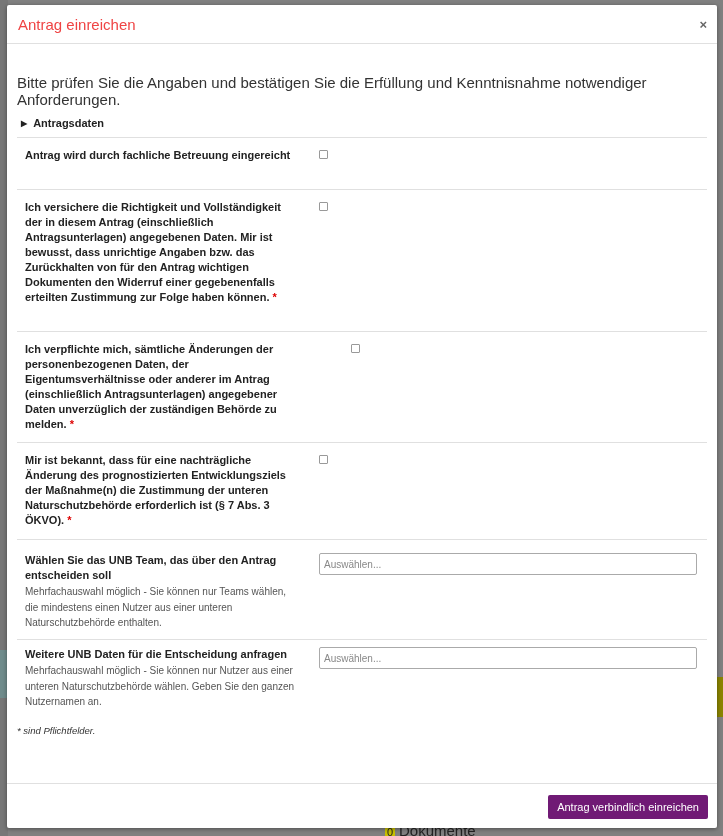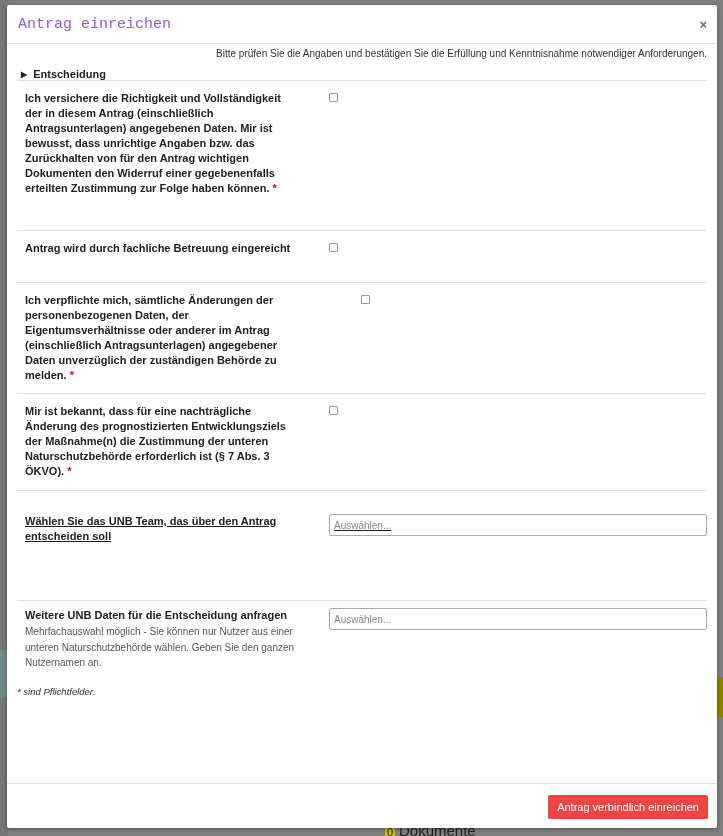--- a/index.html
+++ b/index.html
@@ -19,52 +19,52 @@
     .modal {
       position:absolute; left:7px; top:5px; width:710px; height:823px;
       background:#fff; border-radius:2px;
       box-shadow:0 1px 4px rgba(0,0,0,0.4);
     }
     .modal-header {
       height:38px; border-bottom:1px solid #e0e0e0;
       display:flex; align-items:center; justify-content:space-between;
       padding:0 10px 0 11px;
     }
-    .modal-title { font-size:15px; color:#8b5cf6;font-family:Liberation Mono, monospace; }
+    .modal-title { font-size:15px; color:#ef4444; }
     .close-btn { font-size:13px; color:#666; cursor:pointer; font-weight:bold; }
 
     .modal-body { padding:0 10px 0 10px; }
-    .intro { font-size:10px; color:#333; margin-top:4px;text-align:right; }
+    .intro { font-size:15px; color:#333; margin-top:30px; }
     .collapse-toggle { margin-top:9px; font-size:11px; font-weight:bold; color:#222; display:flex; align-items:center; gap:6px; padding-left:4px; cursor:pointer; }
     .tri { font-size:8px; }
 
     .row {
       border-top:1px solid #e0e0e0;
       margin-left:0; margin-right:0;
       display:flex; position:relative;
       padding:10px 0 0 8px;
     }
     .row-label { width:270px; font-size:11px; font-weight:bold; line-height:15px; color:#222; }
     .req { color:#d00; }
-    .row-control { margin-left:34px;text-align:center; }
+    .row-control { margin-left:24px;text-align:center; }
     .cb { width:7px; height:7px; border:1px solid #999; border-radius:1px; margin-top:2px; cursor:pointer; }
     .hint { font-weight:normal; font-size:10px; color:#555; line-height:15.5px; margin-top:1px; }
     .select-input {
       width:378px; height:22px; border:1px solid #aaa; border-radius:2px;
       font-size:10px; color:#888; padding:0 4px; box-sizing:border-box;
       display:flex; align-items:center; font-family:"Liberation Sans", sans-serif;
     }
     .footnote { font-size:9.5px; color:#333; margin-top:12px;font-style:italic; }
     .modal-footer {
       position:absolute; left:0; right:0; bottom:0; height:44px;
       border-top:1px solid #e0e0e0;
     }
     .submit-btn {
       position:absolute; right:9px; top:11px;
-      background:#ef4444; color:#fff; font-size:11px;
+      background:#701a75; color:#fff; font-size:11px;
       border-radius:2px; padding:6px 9px; cursor:pointer;
     }
   </style>
 </head>
 <body>
 
 <div class="bg-page"></div>
 <div class="bg-strip-left"></div>
 <div class="bg-teal"></div>
 <div class="bg-yellow"></div>
@@ -74,55 +74,56 @@
 <div class="modal">
   <div class="modal-header">
     <span class="modal-title">Antrag einreichen</span>
     <span class="close-btn">×</span>
   </div>
 
   <div class="modal-body">
     <div class="intro">Bitte prüfen Sie die Angaben und bestätigen Sie die Erfüllung und Kenntnisnahme notwendiger Anforderungen.</div>
     <div class="collapse-toggle">
       <span class="tri">▶</span>
-      <span>Entscheidung</span>
+      <span>Antragsdaten</span>
     </div>
 
-    <div class="row" style="height:131px;">
-      <div class="row-label"><span>Ich versichere die Richtigkeit und Vollständigkeit der in diesem Antrag (einschließlich Antragsunterlagen) angegebenen Daten. Mir ist bewusst, dass unrichtige Angaben bzw. das Zurückhalten von für den Antrag wichtigen Dokumenten den Widerruf einer gegebenenfalls erteilten Zustimmung zur Folge haben können.</span> <span class="req">*</span></div>
+    <div class="row" style="margin-top:8px; height:41px;">
+      <div class="row-label"><span>Antrag wird durch fachliche Betreuung eingereicht</span></div>
       <div class="row-control">
           <div class="cb"></div>
         </div>
     </div>
 
-    <div class="row" style="margin-top:8px; height:41px;">
-      <div class="row-label"><span>Antrag wird durch fachliche Betreuung eingereicht</span></div>
+    <div class="row" style="height:131px;">
+      <div class="row-label"><span>Ich versichere die Richtigkeit und Vollständigkeit der in diesem Antrag (einschließlich Antragsunterlagen) angegebenen Daten. Mir ist bewusst, dass unrichtige Angaben bzw. das Zurückhalten von für den Antrag wichtigen Dokumenten den Widerruf einer gegebenenfalls erteilten Zustimmung zur Folge haben können.</span> <span class="req">*</span></div>
       <div class="row-control">
           <div class="cb"></div>
         </div>
     </div>
 
     <div class="row" style="height:100px;gap:32px;">
       <div class="row-label"><span>Ich verpflichte mich, sämtliche Änderungen der personenbezogenen Daten, der Eigentumsverhältnisse oder anderer im Antrag (einschließlich Antragsunterlagen) angegebener Daten unverzüglich der zuständigen Behörde zu melden.</span> <span class="req">*</span></div>
       <div class="row-control">
           <div class="cb"></div>
         </div>
     </div>
 
     <div class="row" style="height:86px;">
       <div class="row-label"><span>Mir ist bekannt, dass für eine nachträgliche Änderung des prognostizierten Entwicklungsziels der Maßnahme(n) die Zustimmung der unteren Naturschutzbehörde erforderlich ist (§ 7 Abs. 3 ÖKVO).</span> <span class="req">*</span></div>
       <div class="row-control">
           <div class="cb"></div>
         </div>
     </div>
 
 
-    <div class="row" style="height:86px; padding-top:23px;text-decoration:underline;">
+    <div class="row" style="height:86px; padding-top:13px;">
       <div class="row-label">
         <div>Wählen Sie das UNB Team, das über den Antrag entscheiden soll</div>
+        <div class="hint">Mehrfachauswahl möglich - Sie können nur Teams wählen, die mindestens einen Nutzer aus einer unteren Naturschutzbehörde enthalten.</div>
       </div>
       <div class="row-control">
         <div class="select-input">Auswählen...</div>
       </div>
     </div>
 
     <div class="row" style="height:66px; padding-top:7px;">
       <div class="row-label">
         <div>Weitere UNB Daten für die Entscheidung anfragen</div>
         <div class="hint">Mehrfachauswahl möglich - Sie können nur Nutzer aus einer unteren Naturschutzbehörde wählen. Geben Sie den ganzen Nutzernamen an.</div>

